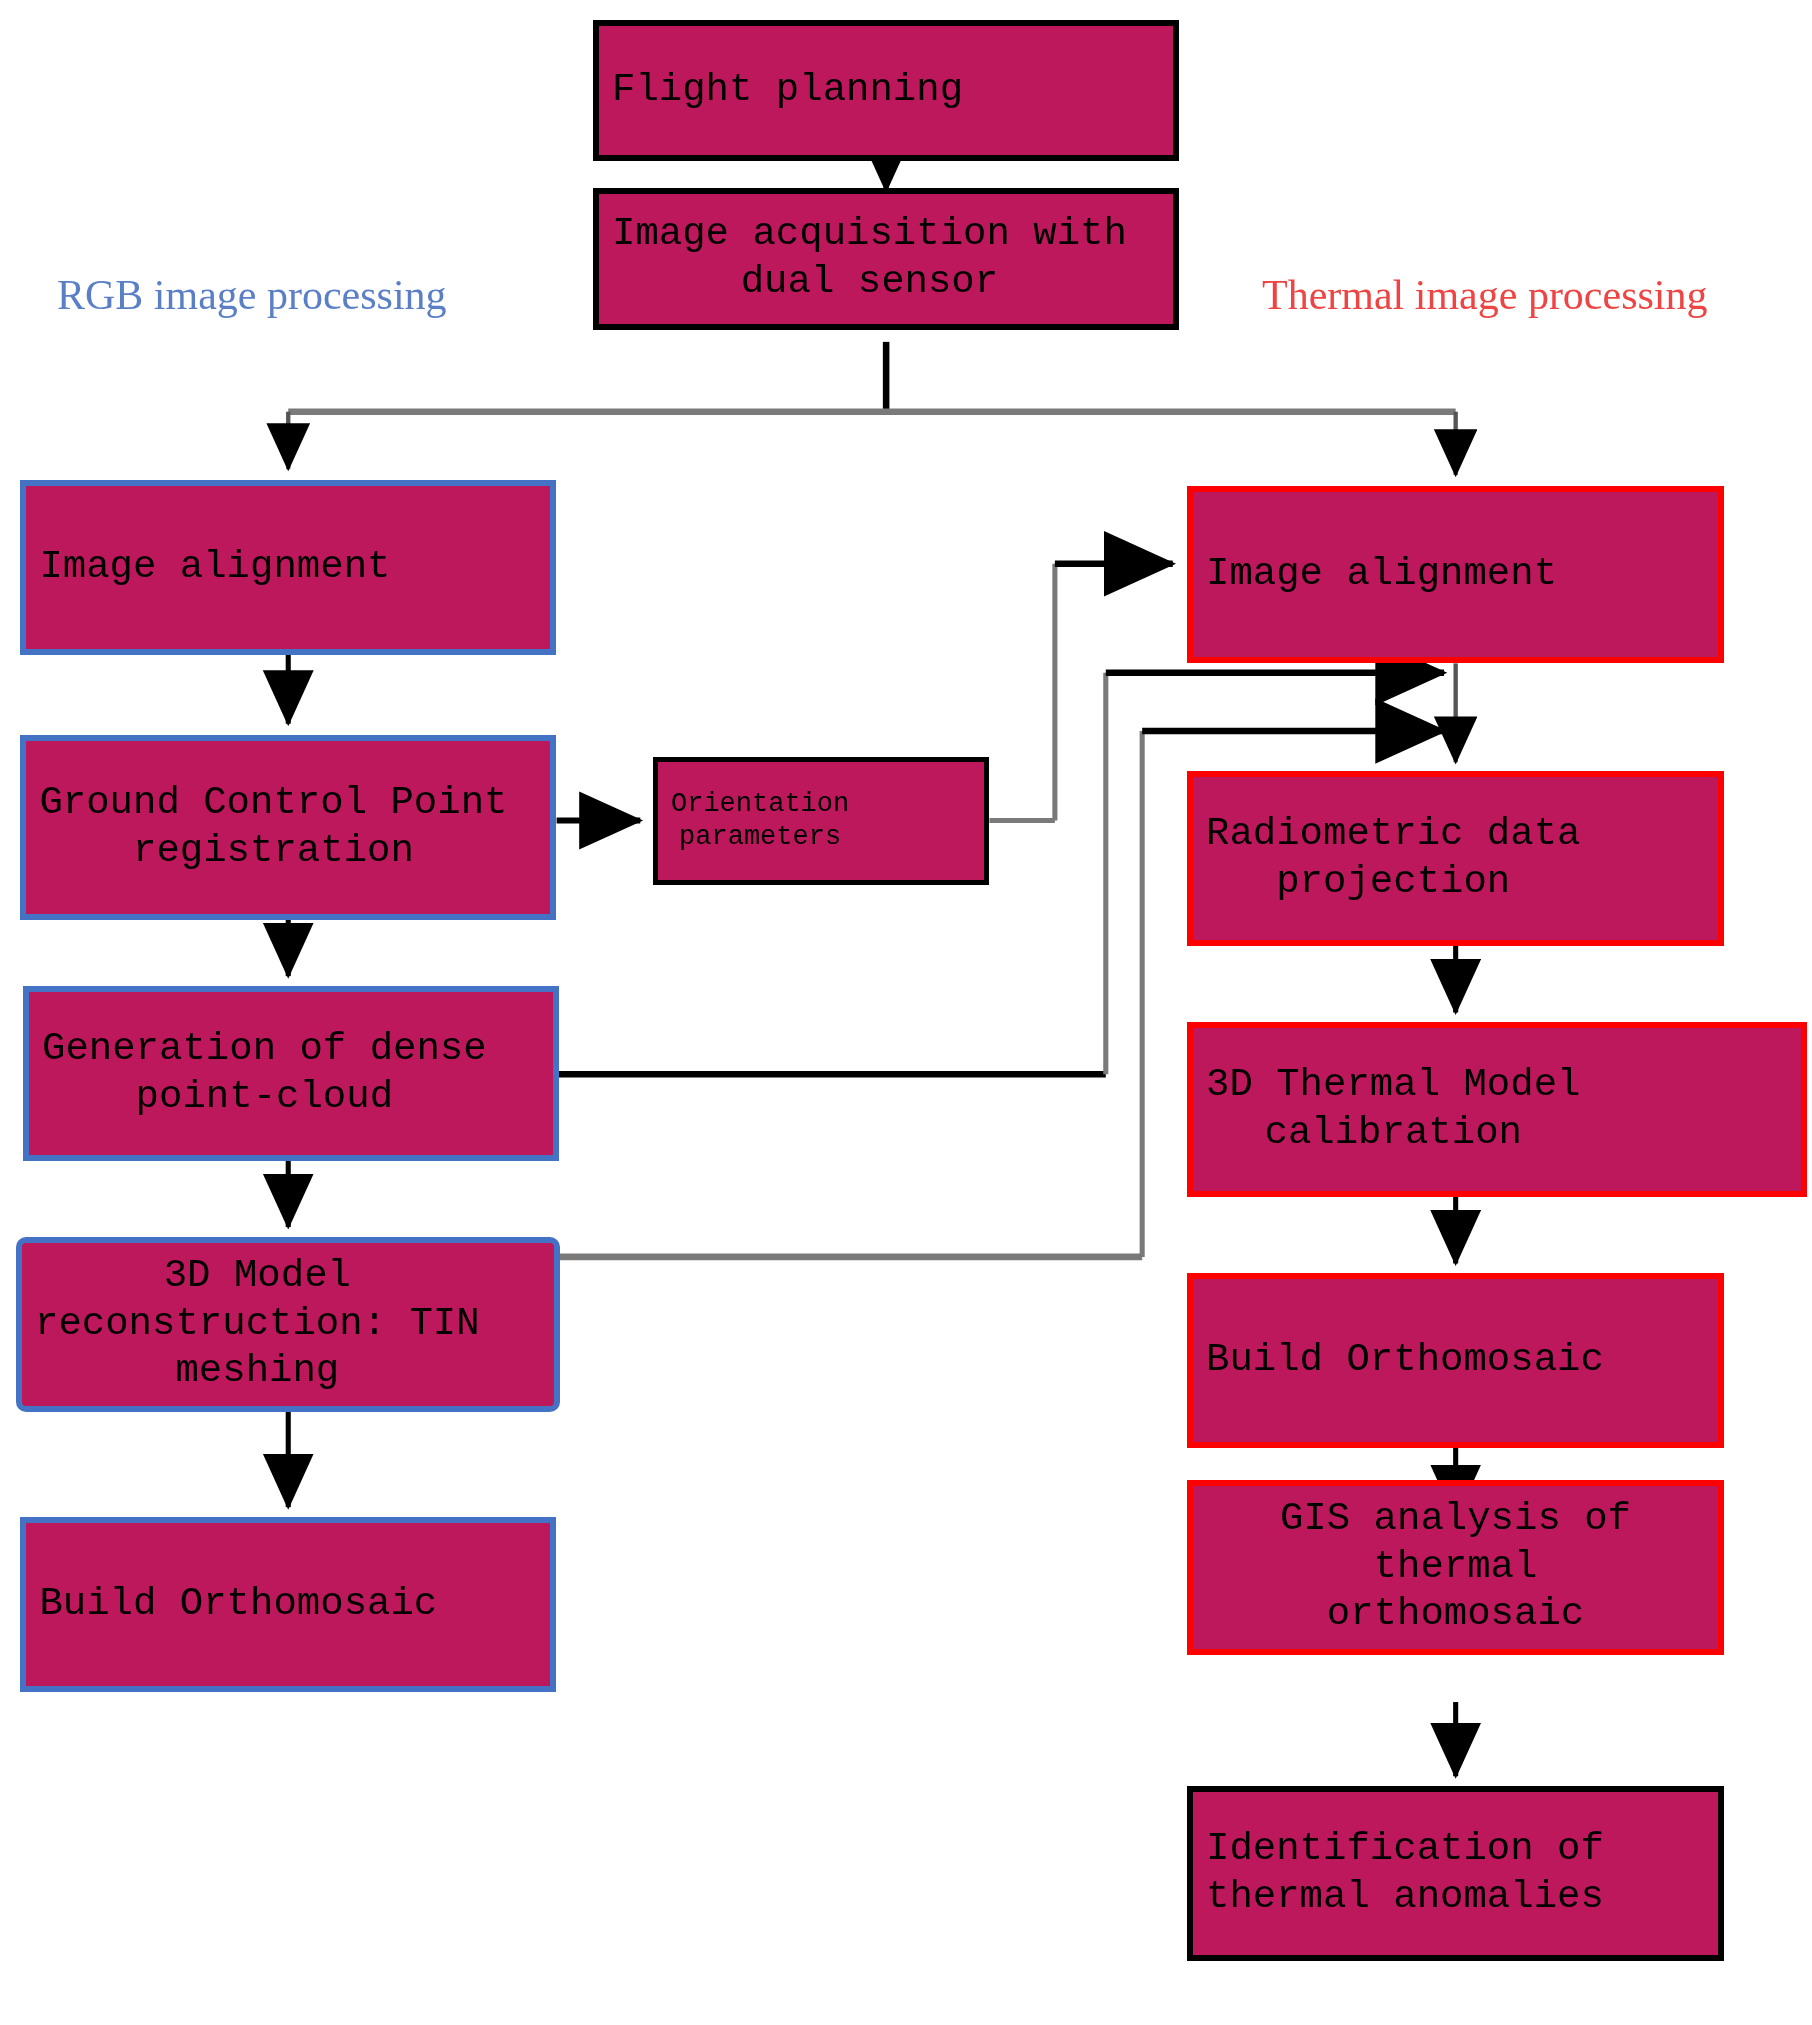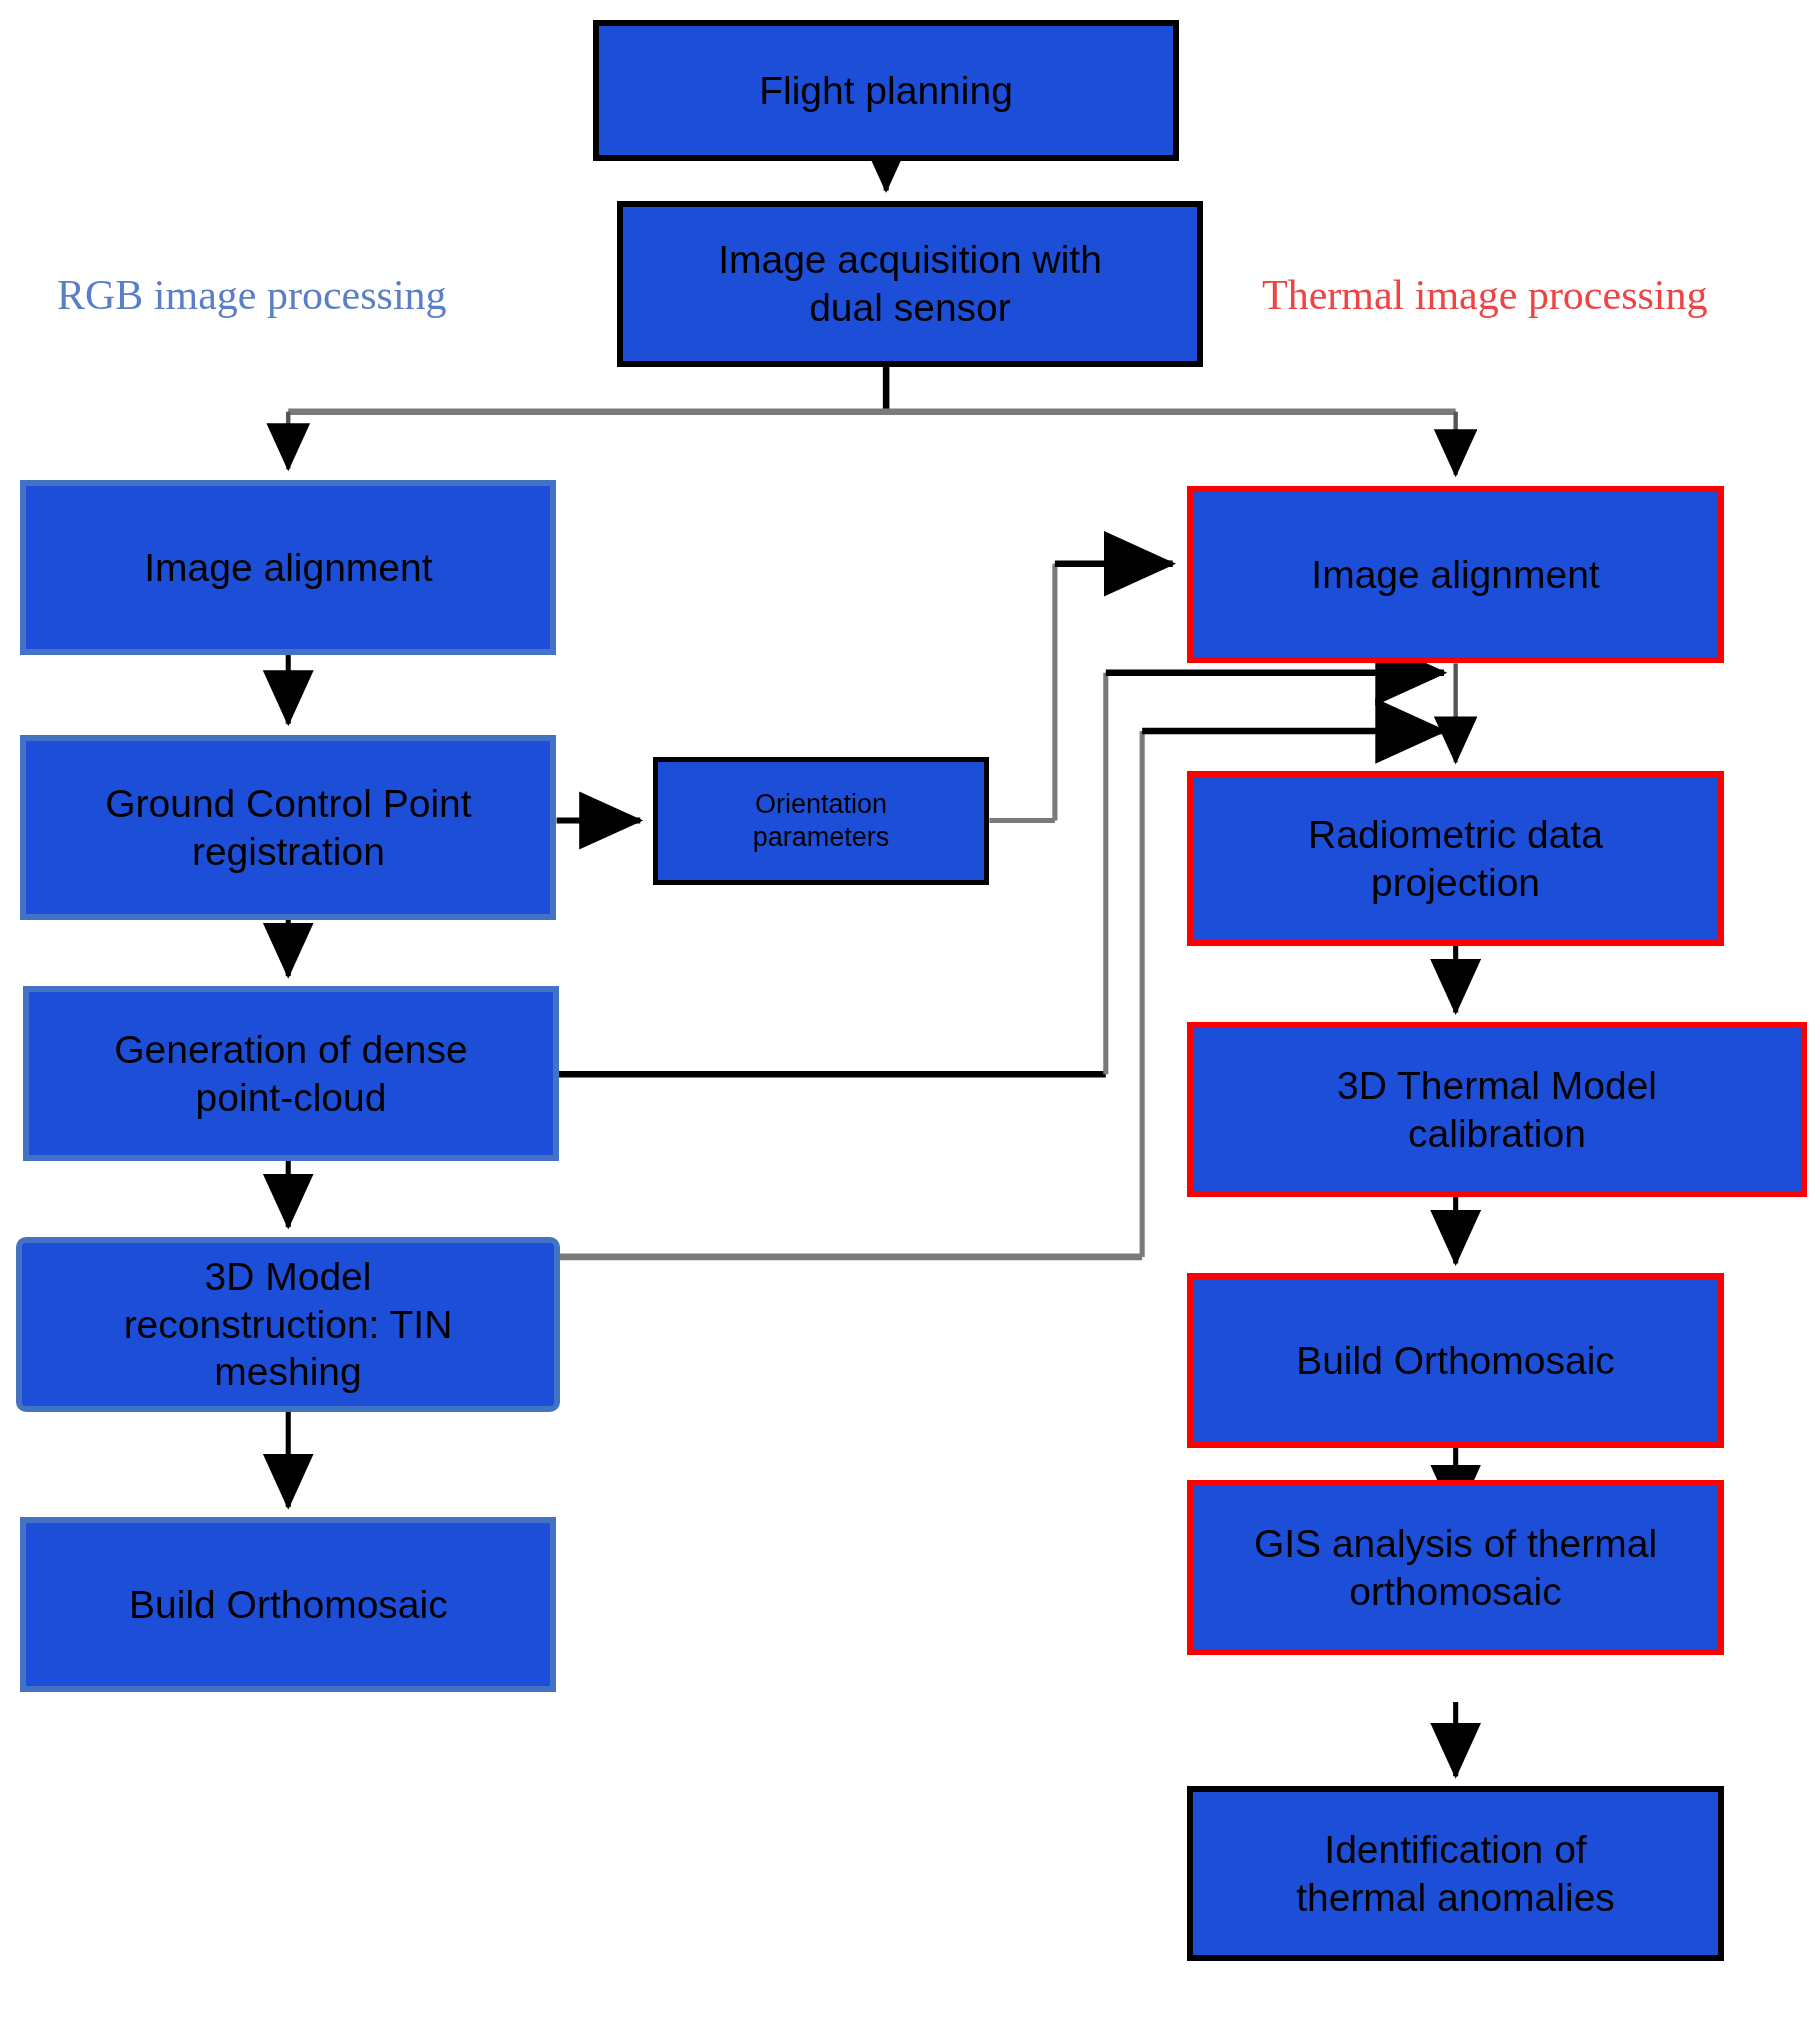--- a/index.html
+++ b/index.html
@@ -1,21 +1,21 @@
 <!DOCTYPE html>
 <html style="font-size:11.6px"><head>
 <meta charset="utf-8">
 <style>
   html,body{margin:0;padding:0;background:#ffffff;}
   body{width:1813px;height:2025px;font-family:"Liberation Sans",sans-serif;overflow:hidden;}
   #stage{position:relative;width:1813px;height:2025px;background:#fff;}
   svg#wires{position:absolute;inset:0;width:1813px;height:2025px;}
-  .node{position:absolute;box-sizing:border-box;background:#1d4ed8;display:flex;
-        align-items:center;justify-content:center;text-align:center;color:#000;
-        font-family:Liberation Sans, sans-serif;font-size:39px;line-height:1.22;}
+  .node{position:absolute;box-sizing:border-box;background:#be185d;display:flex;
+        align-items:center;text-align:center;color:#000;
+        font-family:Liberation Mono, monospace;font-size:39px;line-height:1.22;}
   .node .lbl{padding:0 13px;white-space:pre-line;}
   .node.black{border:6.5px solid #000000;}
   .node.blue{border:6.5px solid #4472C4;}
   .node.red{border:6.5px solid #FF0000;}
   .node.thinblack{border:5.8px solid #000000;}
   .grouplabel{position:absolute;font-size:42px;font-family:Liberation Serif, serif;
               white-space:nowrap;}
   .grouplabel.rgb{color:#5B7FC7;}
   .grouplabel.thermal{color:#ef4444;}
 </style>
@@ -94,21 +94,21 @@
     </g>
     <g>
       <line x1="2001" y1="2340" x2="2001" y2="2442" stroke="#000" stroke-width="7" marker-end="url(#ah)"></line>
     </g>
   </svg>
 
   <div class="node black" style="left:593px;top:20.4px;width:586px;height:141px;">
     <span class="lbl">Flight planning</span>
   </div>
 
-  <div class="node black" style="left:593px;top:201px;width:586px;height:166px;margin-left:24px;">
+  <div class="node black" style="left:593px;top:188px;width:586px;height:142px;">
     <span class="lbl">Image acquisition with
 dual sensor</span>
   </div>
 
   <div class="grouplabel rgb" style="left:57px;top:271px;">
     <span>RGB image processing</span>
   </div>
 
   <div class="grouplabel thermal" style="left:1262px;top:271px;">
     <span>Thermal image processing</span>

